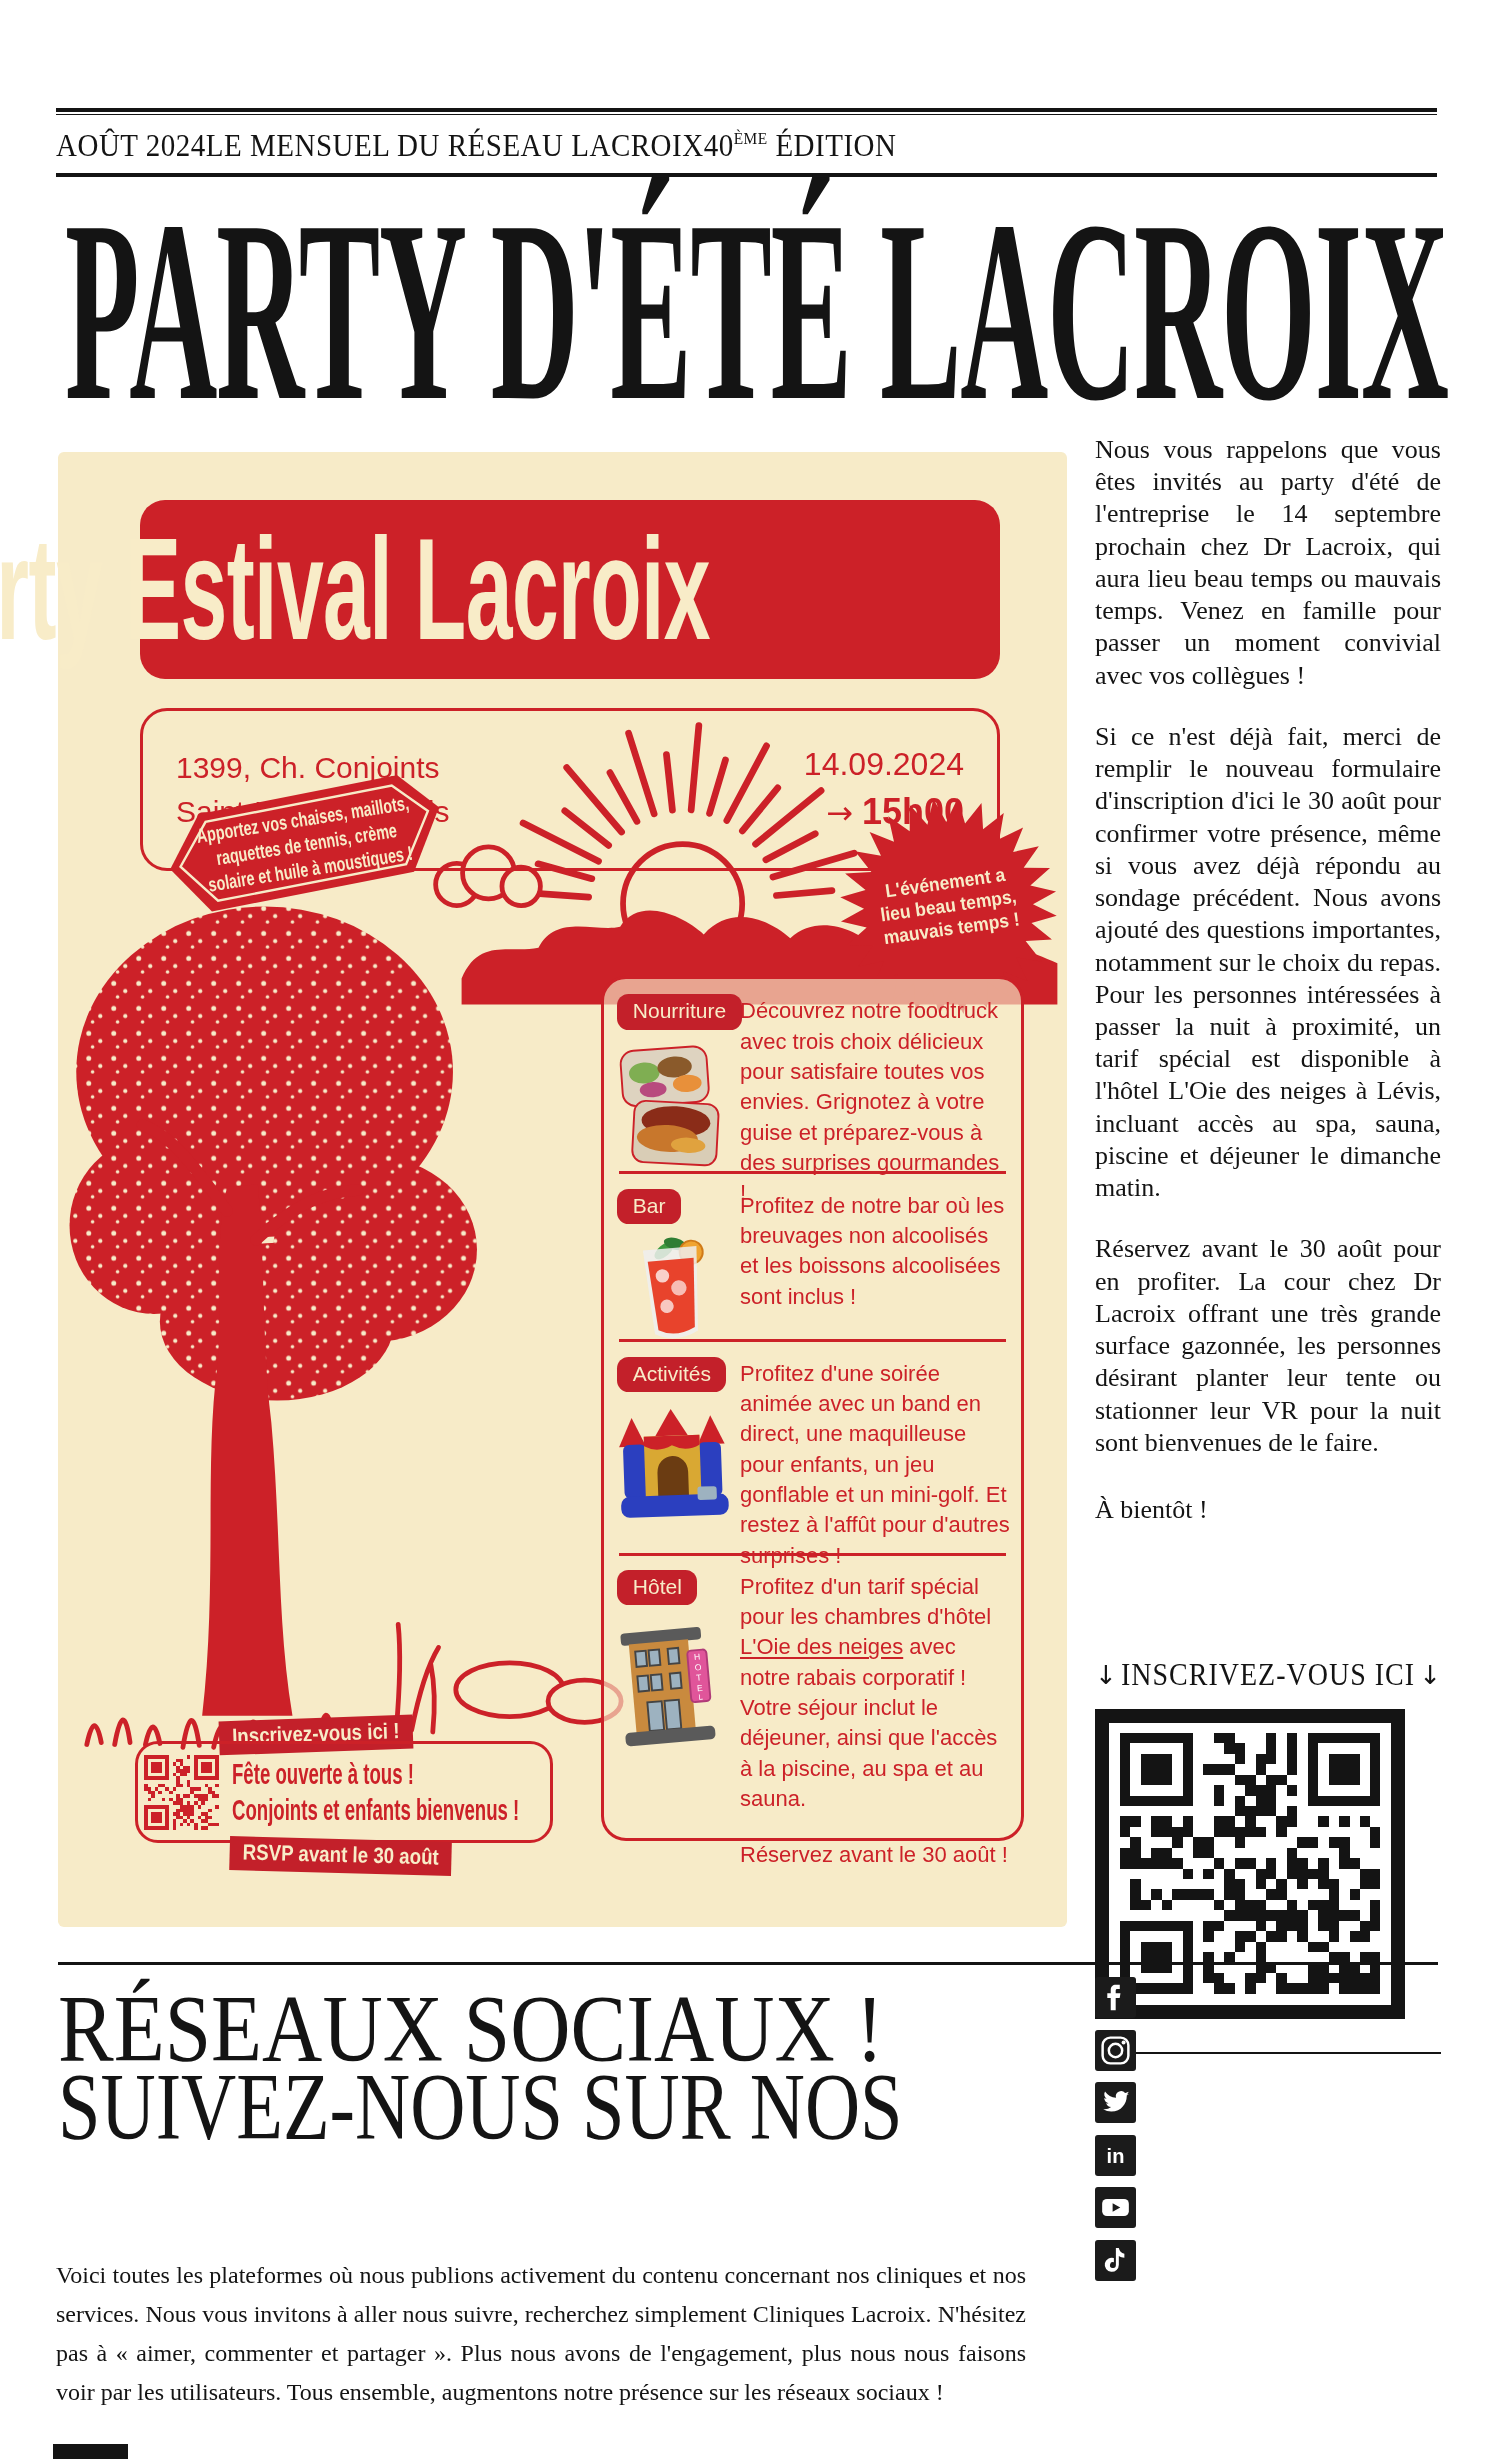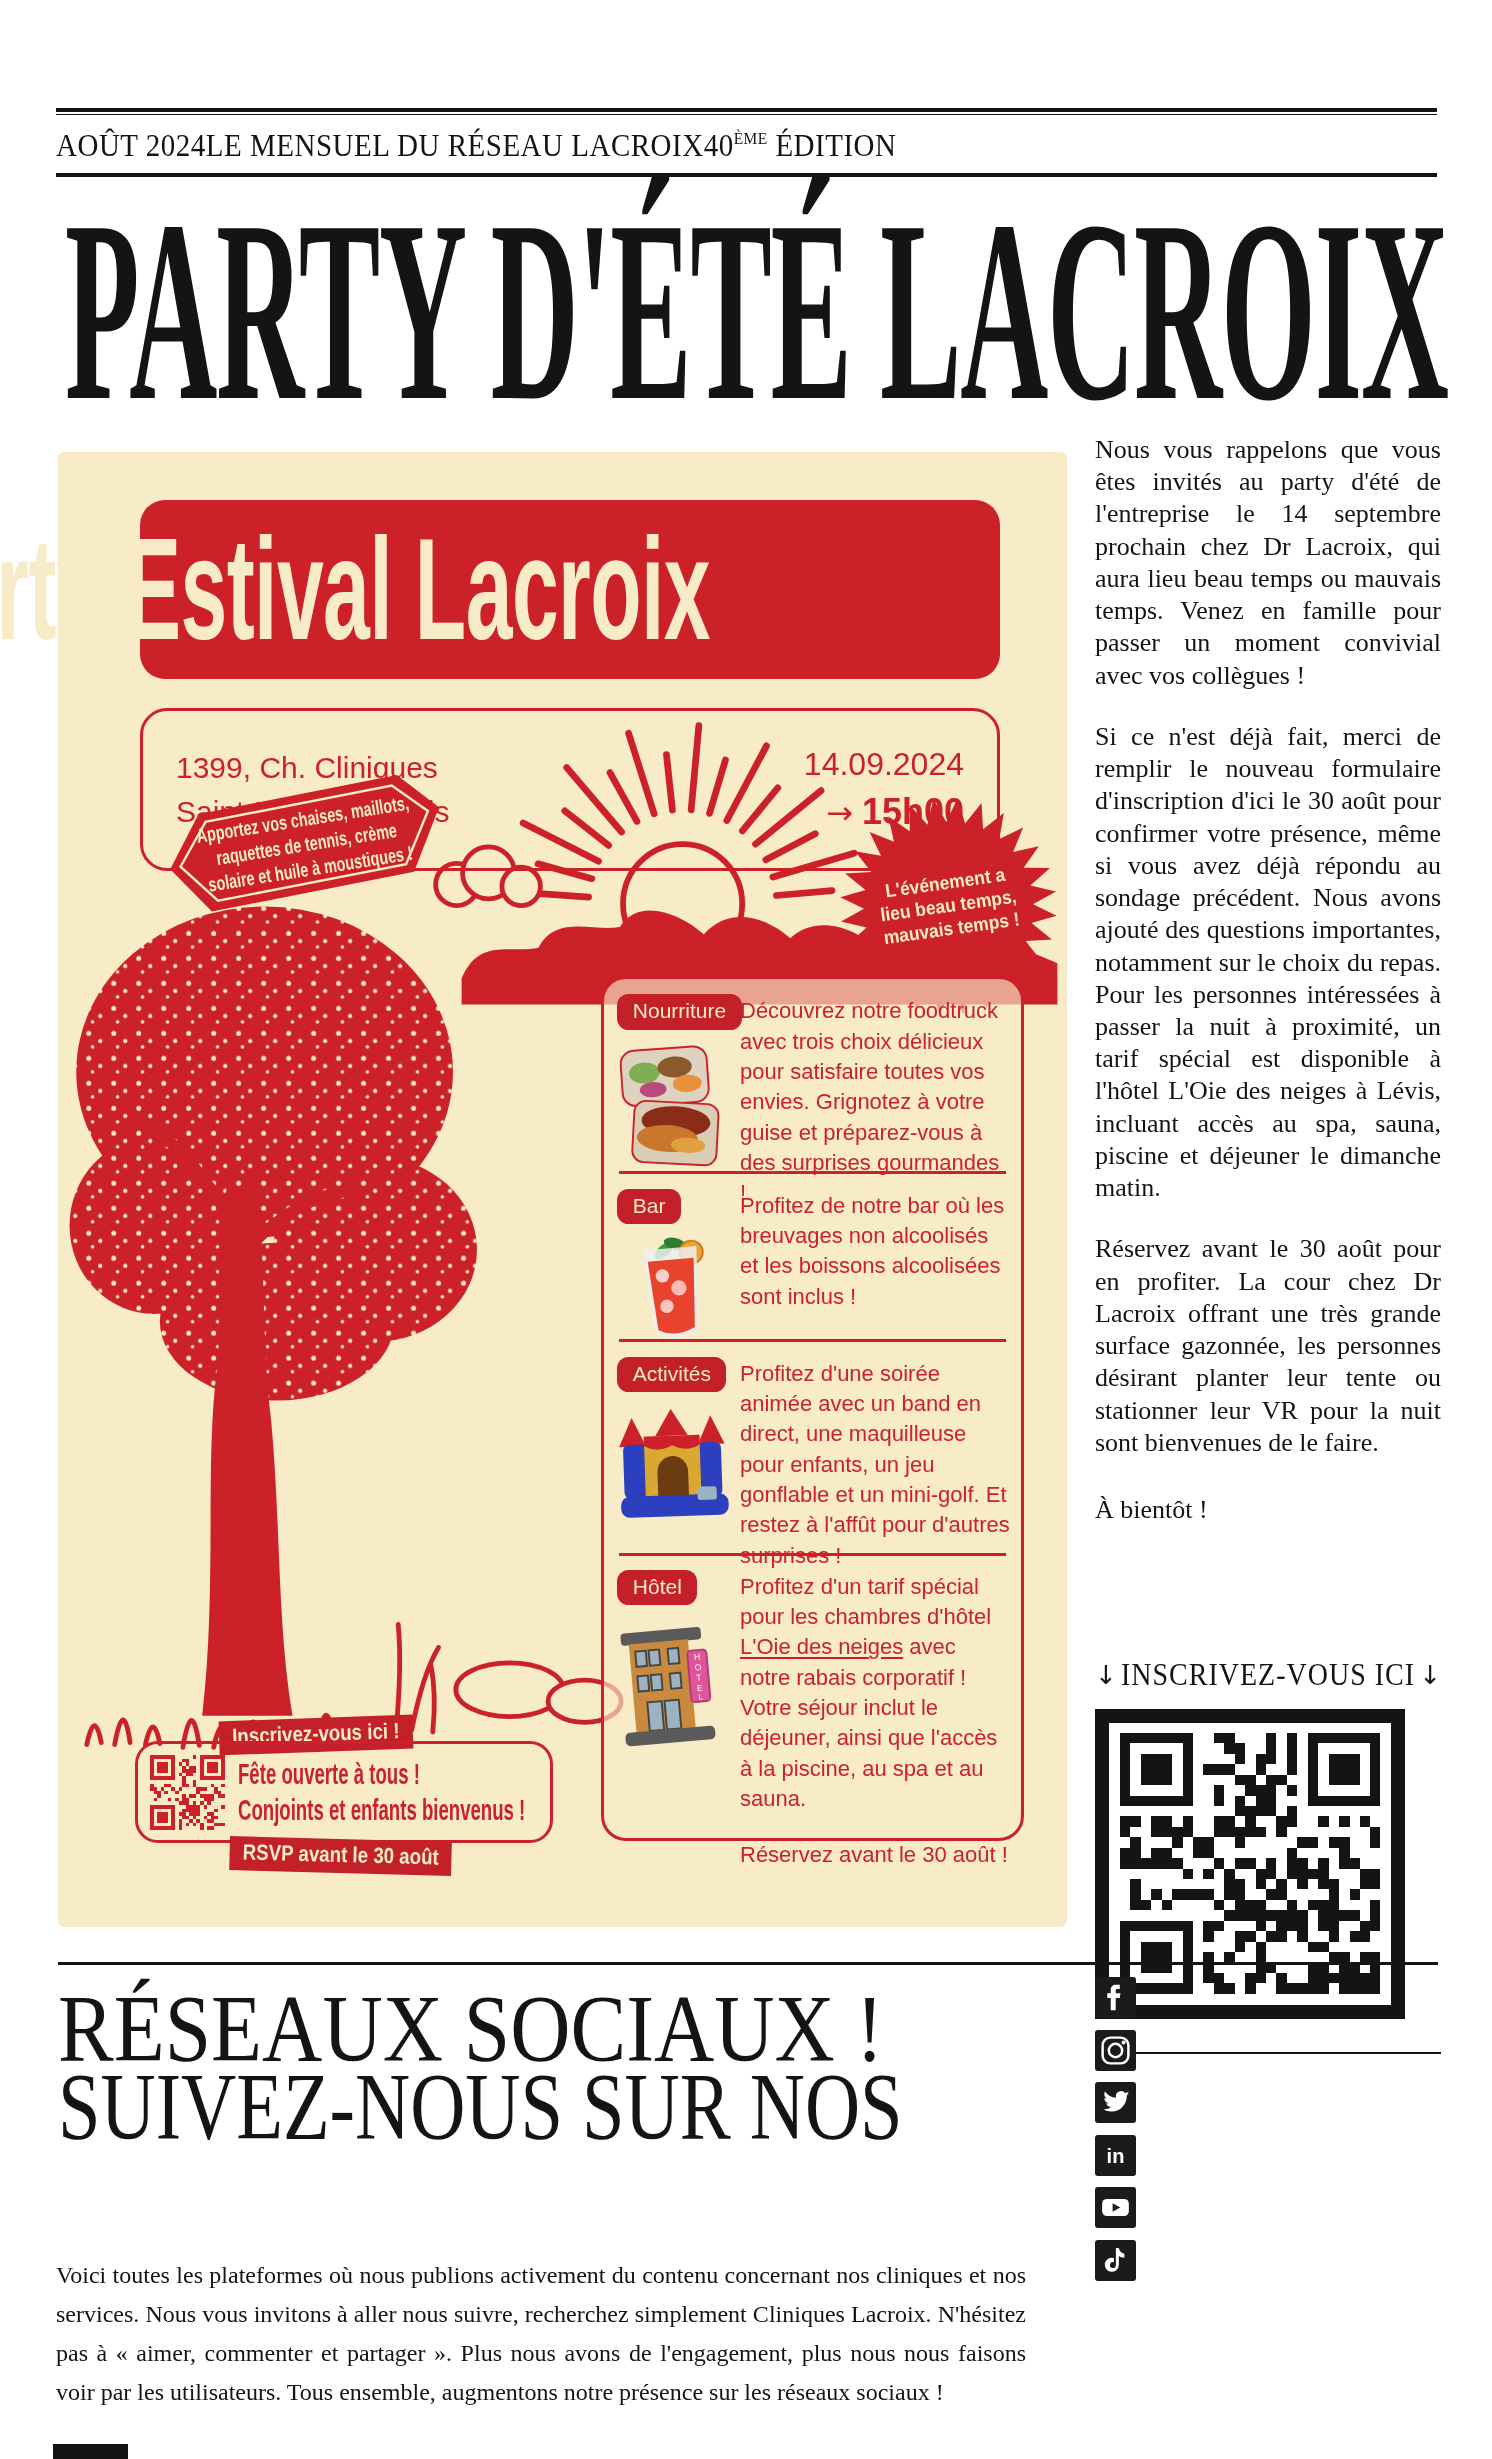--- a/index.html
+++ b/index.html
@@ -44,21 +44,21 @@
   .cdiv{position:absolute;left:15.4px;right:15.4px;height:2.9px;background:#cc2128;}
   .pill{position:absolute;left:13.4px;top:5.8px;background:#c3202a;color:#f8ecc8;font-size:21px;
         font-weight:normal;padding:4.8px 15.4px 6.7px;border-radius:11.5px;}
   .art{position:absolute;left:7.7px;top:50px;}
   .ctxt{position:absolute;left:136px;right:9.6px;top:7.7px;font-size:22px;line-height:1.38;}
   .ctxt .link{text-decoration:underline;text-underline-offset:2.9px;}
   .cnote{margin-top:25px;}
   
   .openbox{position:absolute;left:77px;top:1289px;width:418px;height:102px;border:3.4px solid #cc2128;
            border-radius:23px;box-sizing:border-box;display:flex;align-items:center;gap:13.4px;
-           padding:0 12px;}
+           padding:0 6px;}
   .fete{transform:scaleX(.62);transform-origin:left center;white-space:nowrap;
         font-size:30px;font-weight:bold;line-height:1.2;}
   .tag{position:absolute;background:#c3202a;color:#f8ecc8;font-size:22px;font-weight:bold;
        padding:2.9px 15.4px 4.8px;white-space:nowrap;}
   .tag1{left:144px;top:1266px;transform:rotate(-2deg) scaleX(.85);}
   .tag2{left:152px;top:1387px;transform:rotate(1.5deg) scaleX(.85);}
   .qr-red{width:75px;height:75px;flex:0 0 auto;}
   
   .aside{position:absolute;left:1095px;top:434px;width:346px;}
   .aside p{margin:0 0 29px;font-size:26px;line-height:1.24;text-align:justify;}
@@ -166,21 +166,21 @@
         <ellipse cx="548" cy="1300" rx="38" ry="22"></ellipse>
       </g>
     </svg>
 
     <div class="banner">
       <span class="fit" style="transform: scale(0.5842, 1); transform-origin: 699px 83px;">Party Estival Lacroix</span>
     </div>
 
     <div class="addr">
       <div class="l">
-        <div>1399, Ch. Cliniques</div>
+        <div>1399, Ch. Conjoints</div>
         <div>Saint-Henri-de-Lévis</div>
       </div>
       <div class="r">
         <div>14.09.2024</div>
         <div><span class="arrow-glyph">→</span> <b>15h00</b></div>
       </div>
     </div>
 
     <div class="hexbadge">
       <svg viewBox="0 0 292 112" style="position:absolute;inset:0;">

